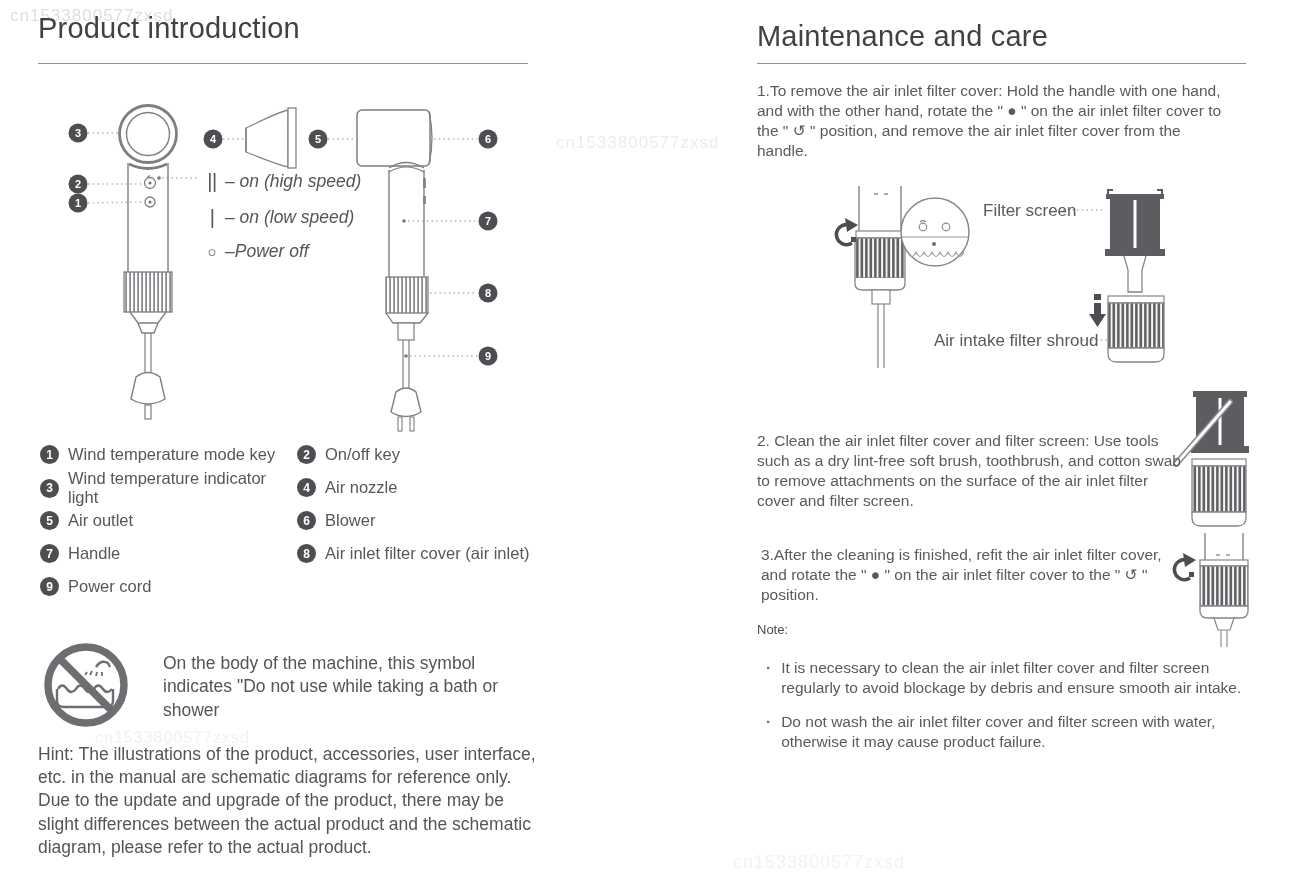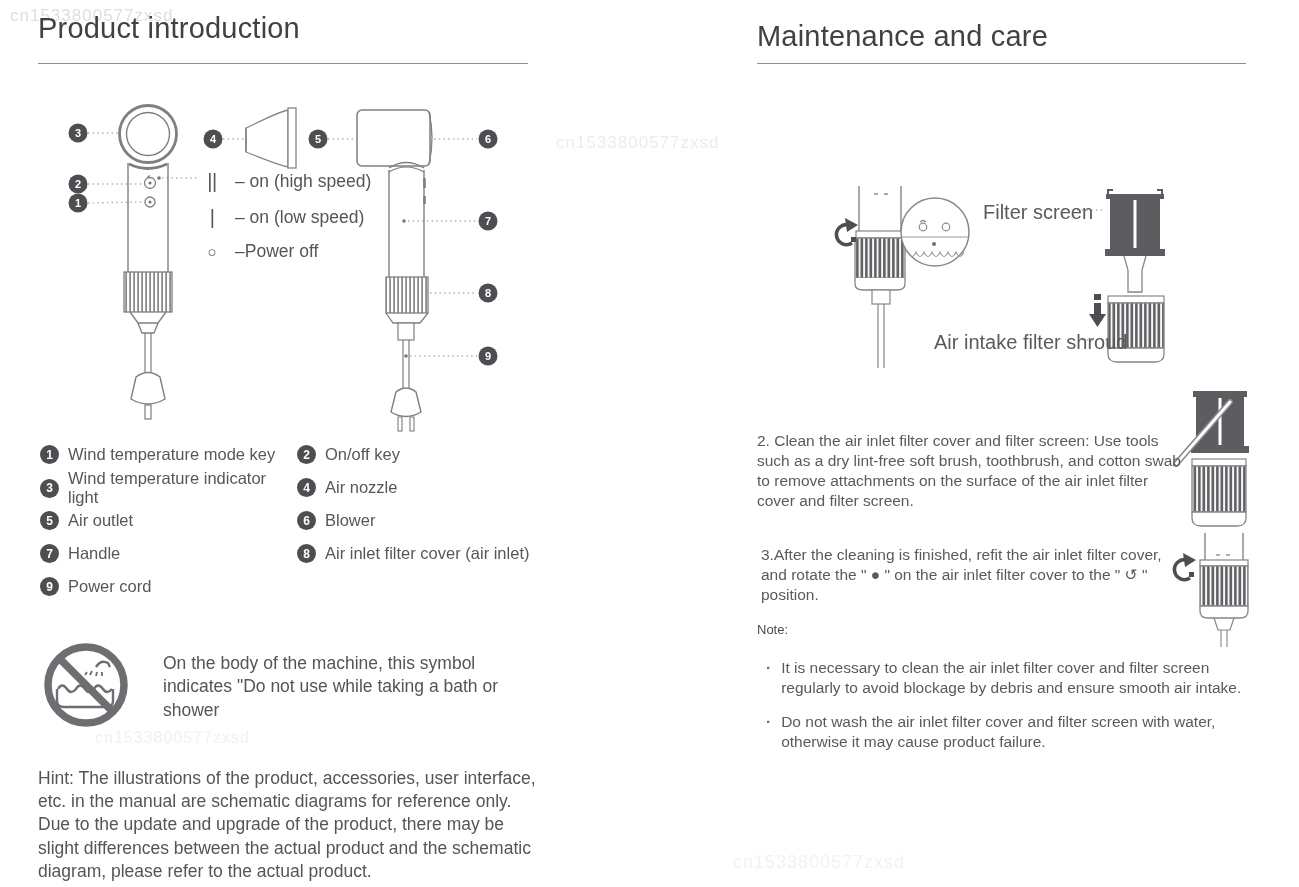--- a/index.html
+++ b/index.html
@@ -5,30 +5,30 @@
   html,body{margin:0;padding:0;background:#fff;}
   .page{position:relative;width:1299px;height:887px;background:#ffffff;overflow:hidden;
         font-family:"Liberation Sans", sans-serif;color:#58585b;}
   .wm{position:absolute;font-size:17px;letter-spacing:1px;pointer-events:none;}
   .col-title{position:absolute;font-size:29px;color:#414144;font-weight:400;letter-spacing:0.2px;}
   .rule{position:absolute;border-top:1.5px solid #8f8f92;height:0;}
   .legend-row{position:absolute;display:flex;align-items:center;font-size:17.5px;color:#555558;}
   .legend-sym{display:inline-block;width:20px;text-align:center;font-size:19px;color:#555558;}
   .legend-sym.bars{letter-spacing:-0.5px;font-size:20px;}
   .legend-sym.circ{font-size:15px;}
-  .legend-lab{margin-left:13px;}
+  .legend-lab{margin-left:3px;font-style:italic;}
   .part-row{position:absolute;display:flex;align-items:center;gap:9px;font-size:16.5px;color:#57575a;}
   .badge{flex:0 0 auto;width:19px;height:19px;border-radius:50%;background:#4e4e52;color:#fff;
          display:flex;align-items:center;justify-content:center;font-size:12px;font-weight:bold;}
   .part-label{line-height:19px;}
   .wrap2{width:218px;}
   .bath-text{position:absolute;font-size:17.5px;line-height:23.3px;color:#555558;width:372px;}
-  .hint{position:absolute;font-size:17.5px;line-height:23.2px;color:#555558;width:505px;margin-top:24px;}
+  .hint{position:absolute;font-size:17.5px;line-height:23.2px;color:#555558;width:505px;}
   .step{position:absolute;font-size:15.5px;line-height:20px;color:#5a5a5d;}
-  .dlabel{position:absolute;font-size:20px;color:#5a5a5d;}
+  .dlabel{position:absolute;font-size:17px;color:#5a5a5d;}
   .note-title{position:absolute;font-size:13px;color:#4c4c4f;}
   .bullets{position:absolute;display:flex;flex-direction:column;gap:14px;width:482px;}
   .bullet{display:flex;gap:10px;font-size:15.5px;line-height:20px;color:#5a5a5d;}
   .bullet .mark{flex:0 0 auto;font-weight:bold;color:#6a6a6d;}
   svg{position:absolute;pointer-events:none;}
   svg text.badge-num{font-family:"Liberation Sans",sans-serif;font-size:11px;font-weight:bold;fill:#ffffff;
                      text-anchor:middle;}
 </style>
 </head>
 <body>
@@ -228,20 +228,21 @@
       <line x1="17" y1="17" x2="71" y2="71" stroke-width="7.5"></line>
     </g>
   </svg>
   <div class="bath-text" style="left:163px;top:652px;">On the body of the machine, this symbol indicates "Do not use while taking a bath or shower</div>
 
   <div class="hint" style="left:38px;top:743px;">Hint: The illustrations of the product, accessories, user interface, etc. in the manual are schematic diagrams for reference only. Due to the update and upgrade of the product, there may be slight differences between the actual product and the schematic diagram, please refer to the actual product.</div>
 
   <div class="col-title" style="left:757px;top:12px;margin-top:8px;">Maintenance and care</div>
   <div class="rule" style="left:757px;top:63px;width:489px;"></div>
 
+  <div class="step" style="left:757px;top:81px;width:478px;">1.To remove the air inlet filter cover: Hold the handle with one hand, and with the other hand, rotate the " ● " on the air inlet filter cover to the " ↺ " position, and remove the air inlet filter cover from the handle.</div>
 
   <svg style="left:810px;top:170px;" width="489" height="500" viewBox="810 170 489 500">
     <defs>
       <pattern id="ribR" width="4.5" height="12" patternUnits="userSpaceOnUse">
         <rect width="4.5" height="12" fill="#ffffff"></rect>
         <rect x="1" width="2.7" height="12" fill="#606064"></rect>
       </pattern>
     </defs>
 
     <g stroke="#85858a" fill="#ffffff">

